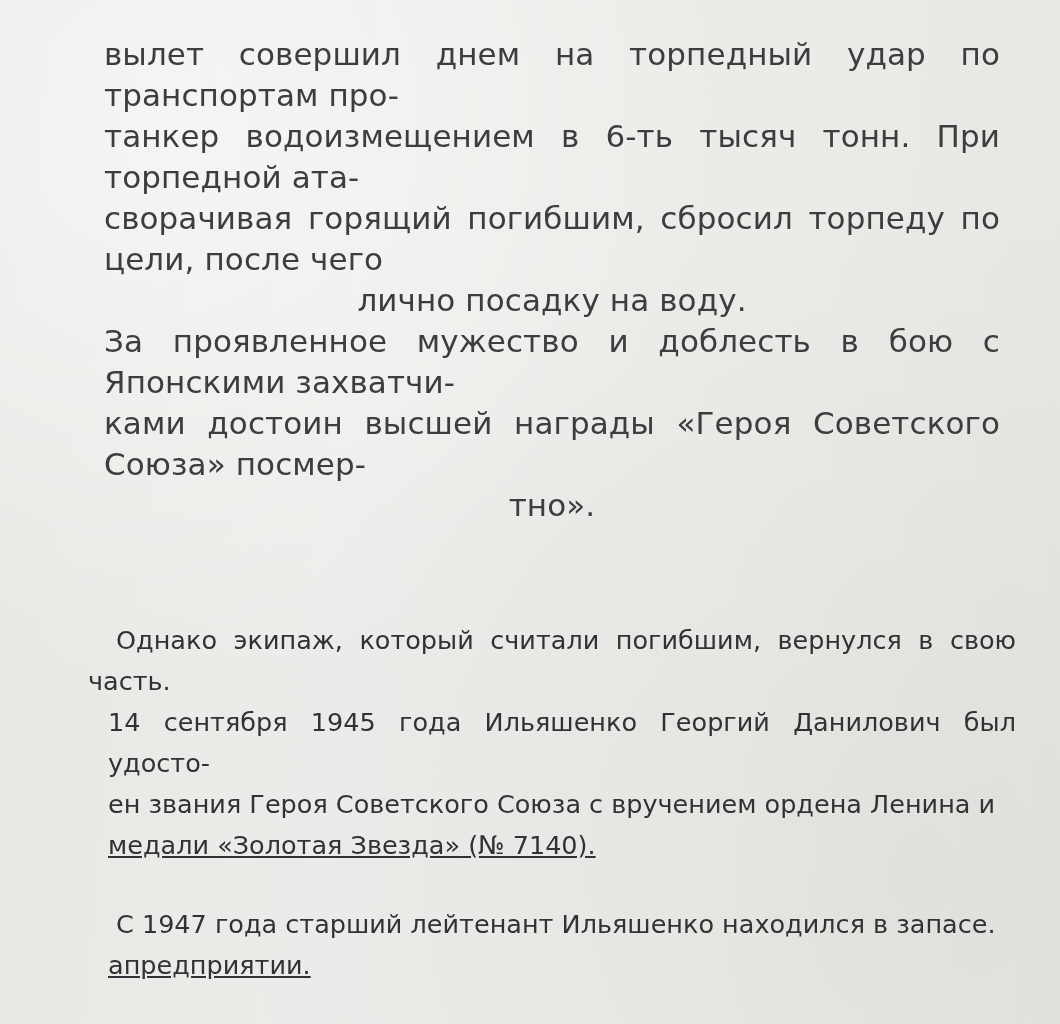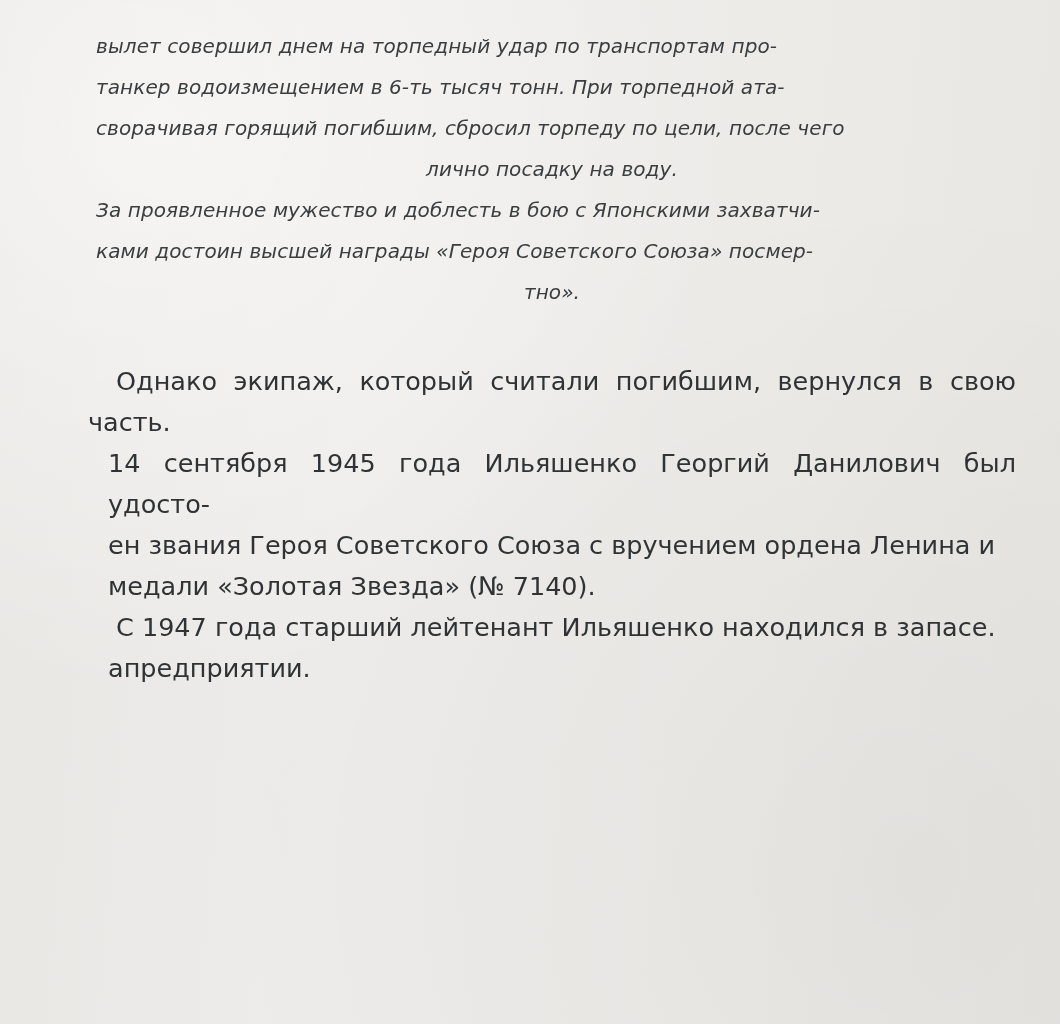--- a/index.html
+++ b/index.html
@@ -31,28 +31,27 @@
       radial-gradient(circle at 15% 12%, rgba(255,255,255,0.55), rgba(255,255,255,0) 45%),
       radial-gradient(circle at 85% 85%, rgba(0,0,0,0.035), rgba(0,0,0,0) 55%);
     pointer-events: none;
   }
   .content {
     position: relative;
     width: 928px;
   }
 
   .quote-block {
-    font-style: italic;
-    font-size: 20px;
+    font-size: 31px;
     line-height: 41px;
     letter-spacing: 0.1px;
     color: #3a3e40;
     text-align: justify;
     text-justify: inter-word;
-    margin: 8px;
+    margin: 16px;
   }
   .quote-block p {
     margin: 0;
     text-align: justify;
   }
   .quote-block p.last-line {
     text-align: center;
   }
 
   .gap {
@@ -65,27 +64,29 @@
     color: #2f3335;
     text-align: justify;
     text-justify: inter-word;
   }
   .body-block p {
     margin: 0;
     text-align: justify;
   }
   .body-block p.indent {
     text-indent: 28px;
+    margin-top: 38px;
   }
   .body-block p.noindent {
     text-indent: 0;
     margin-left: 20px;
   }
   .body-block p.flush {
     text-align: left;
+    text-decoration: underline;
   }
 </style>
 </head>
 <body>
 
 <div class="page">
   <div class="content">
 
     <div class="quote-block">
       <p>вылет совершил днем на торпедный удар по транспортам про-</p>

